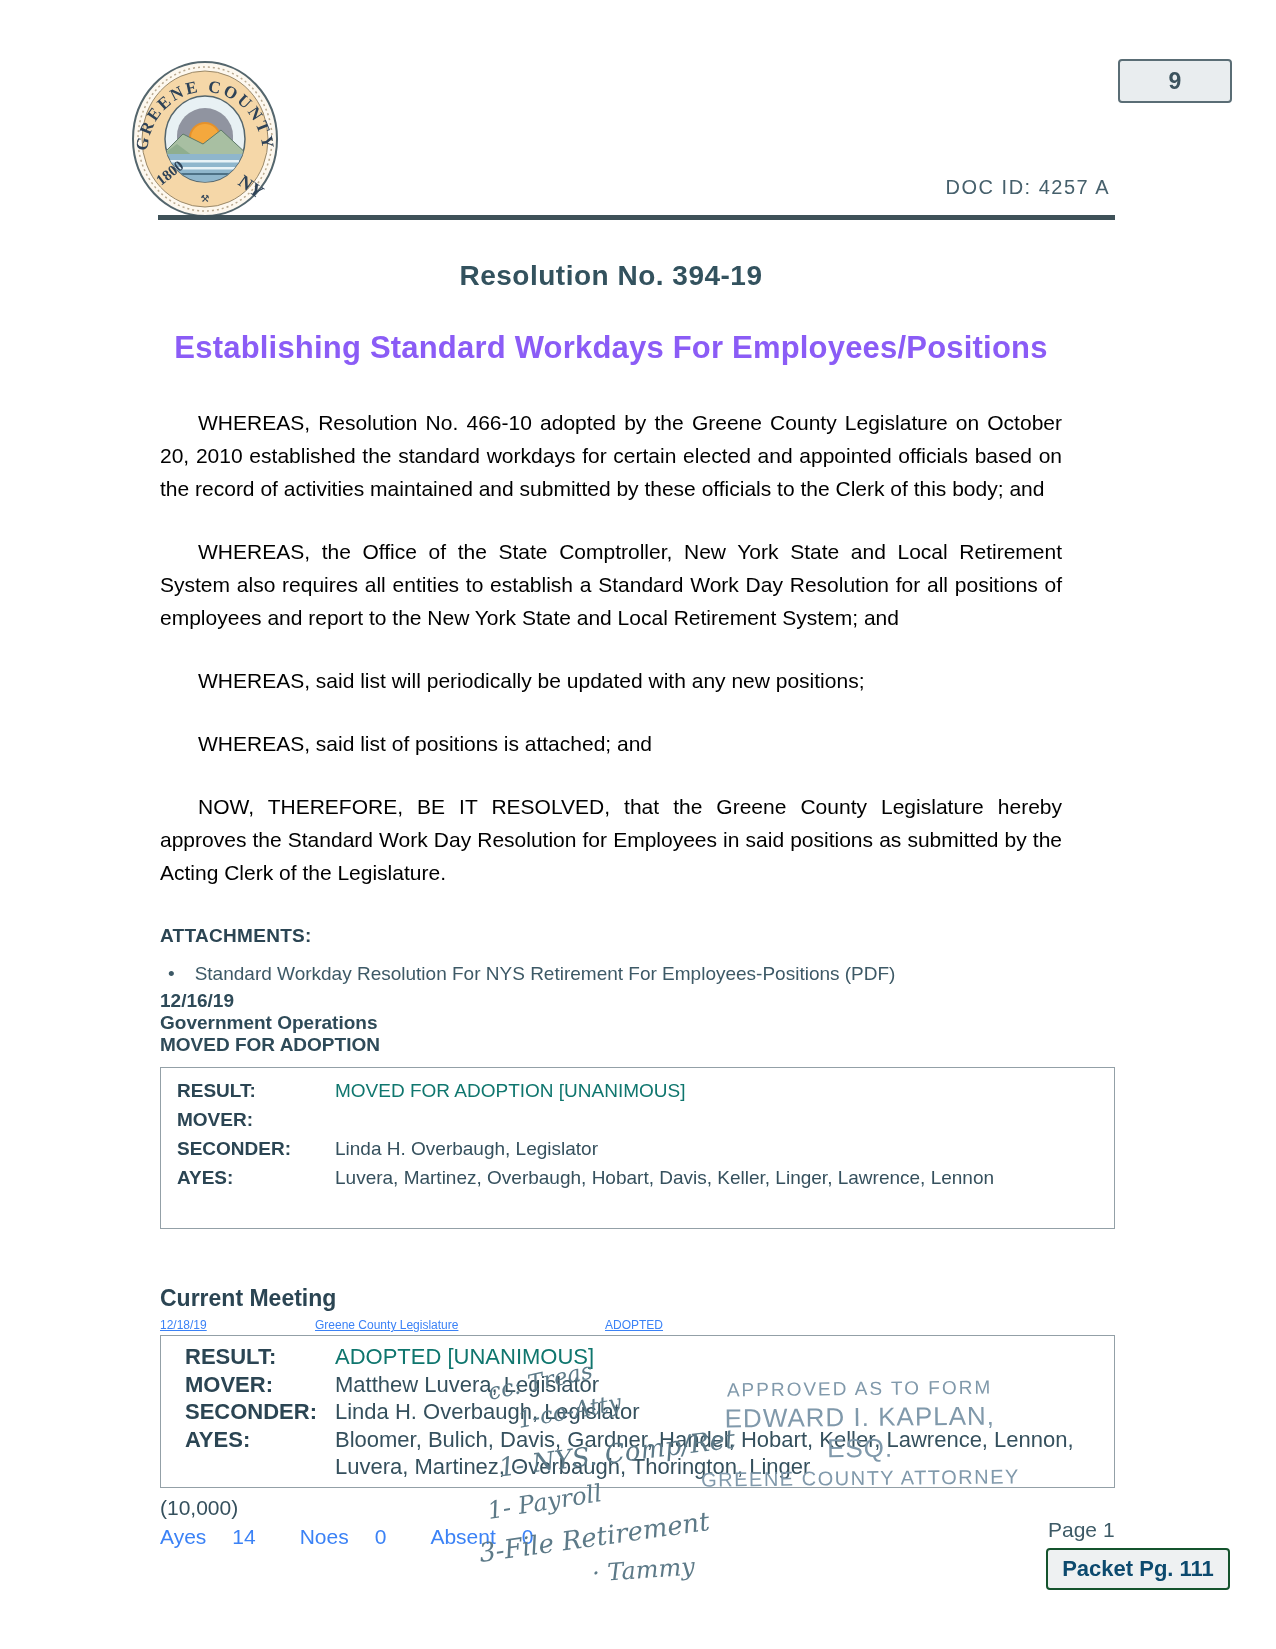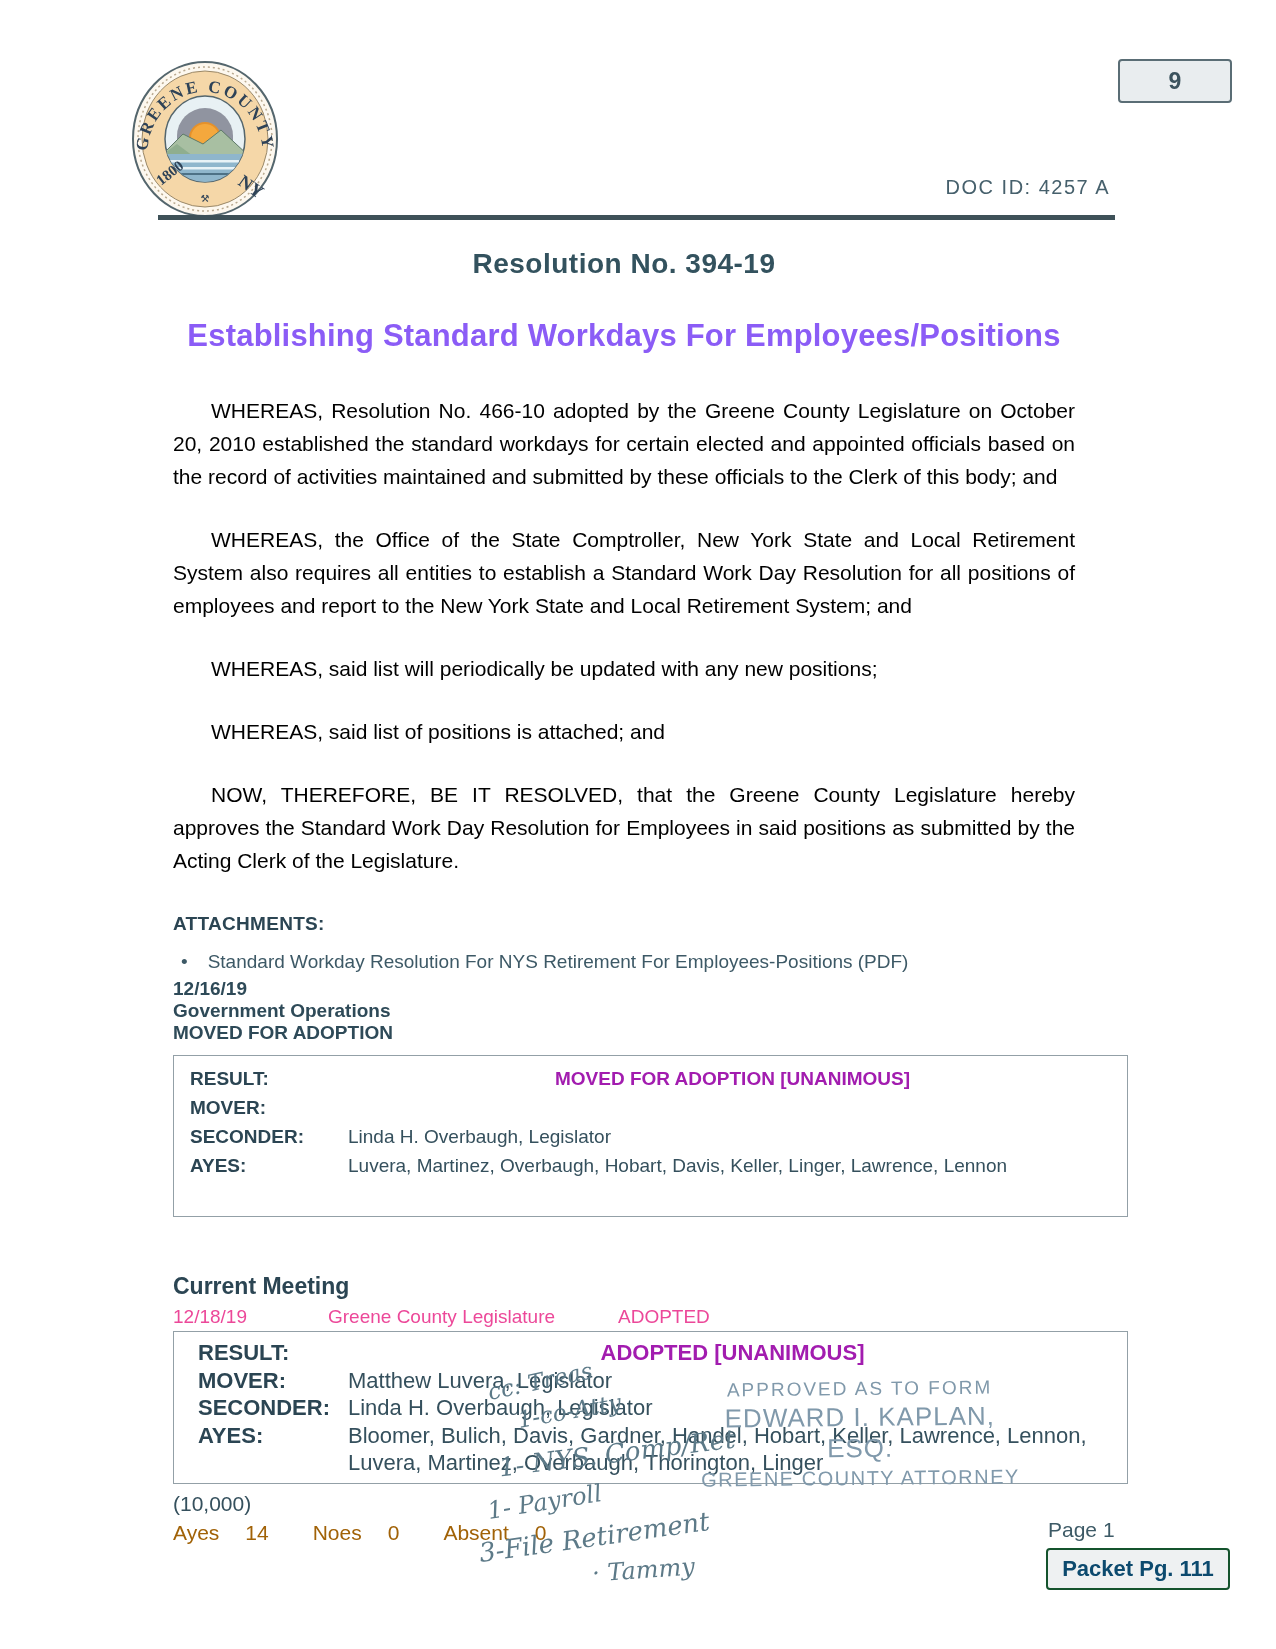--- a/index.html
+++ b/index.html
@@ -17,21 +17,21 @@
   }
   .doc-id{
     position:absolute; top:176px; left:0; width:1110px; text-align:right;
     font-size:20px; letter-spacing:1.5px; color:#46606c;
   }
   .header-rule{
     position:absolute; left:158px; top:215px; width:957px; height:5px;
     background:#3e5158;
   }
   
-  .content{position:absolute; left:160px; top:232px; width:902px;margin-left:13px;}
+  .content{position:absolute; left:160px; top:244px; width:902px;}
   .title{
     margin:16px 0 0; text-align:center; font-size:28px; font-weight:bold;
     color:#33525e; letter-spacing:.5px;
   }
   .subtitle{
     margin:38px 0 0; text-align:center; font-size:31px; font-weight:bold;
     color:#8b5cf6; letter-spacing:.2px;
   }
   .body-par{
     margin:30px 0 0; font-size:21px; line-height:33px; text-align:justify;
@@ -47,41 +47,41 @@
   }
   .section-heading{
     margin:10px 0 0; font-size:23px; font-weight:bold; color:#2b4553;
   }
   .hist-row{
     margin:5px 0 0; font-size:19px; font-weight:bold; color:#2e4a58; display:flex;flex-direction:column;
   }
   .hist-row .c1{width:122px;}
   .hist-row .c2{width:228px;}
   .cur-row{
-    margin:6px 0 0; font-size:19px; font-weight:normal; color:#ec4899; display:flex;
+    margin:6px 0 0; font-size:12px; font-weight:normal; color:#3b82f6; display:flex;text-decoration:underline;
   }
   .cur-row .c1{width:155px;}
   .cur-row .c2{width:290px;}
   .result-box{
     box-sizing:border-box; width:955px; border:1px solid #93a0a7;
     background:#ffffff;
   }
   .result-box.hist{margin-top:11px; padding:8px 10px 6px 16px; font-size:19px;}
   .result-box.cur {margin-top:3px;  padding:7px 10px 6px 24px; font-size:22px;}
   .rb-row{display:flex;}
   .result-box.hist .rb-row{line-height:29px;}
   .result-box.cur  .rb-row{line-height:27.5px;}
   .rb-label{font-weight:bold; color:#2b4553; flex:0 0 auto;}
   .result-box.hist .rb-label{width:158px;}
   .result-box.cur  .rb-label{width:150px;}
   .rb-value{color:#35505d; flex:1 1 auto;}
-  .rb-value.bold{font-weight:bold; color:#a21caf;text-align:center;}
+  .rb-value.bold{font-weight:normal; color:#0f766e;}
   .cur-gap{margin-top:56px;}
   .per-diem{margin:8px 0 0; font-size:21px; color:#35505d;}
-  .vote-row{margin:5px 0 0; font-size:21px; color:#a16207; display:flex;}
+  .vote-row{margin:5px 0 0; font-size:21px; color:#3b82f6; display:flex;}
   .vote-row .lbl{margin-right:26px;}
   .vote-row .val{margin-right:44px;}
   .vote-row .val.last{margin-right:0;}
   
   .stamp{
     position:absolute; left:690px; top:1378px; width:340px; text-align:center;
     color:#8099ab; transform:rotate(-0.6deg);
   }
   .stamp .s1{font-size:19px; letter-spacing:2px;}
   .stamp .s2{font-size:26px; letter-spacing:1px; margin-top:2px;}

